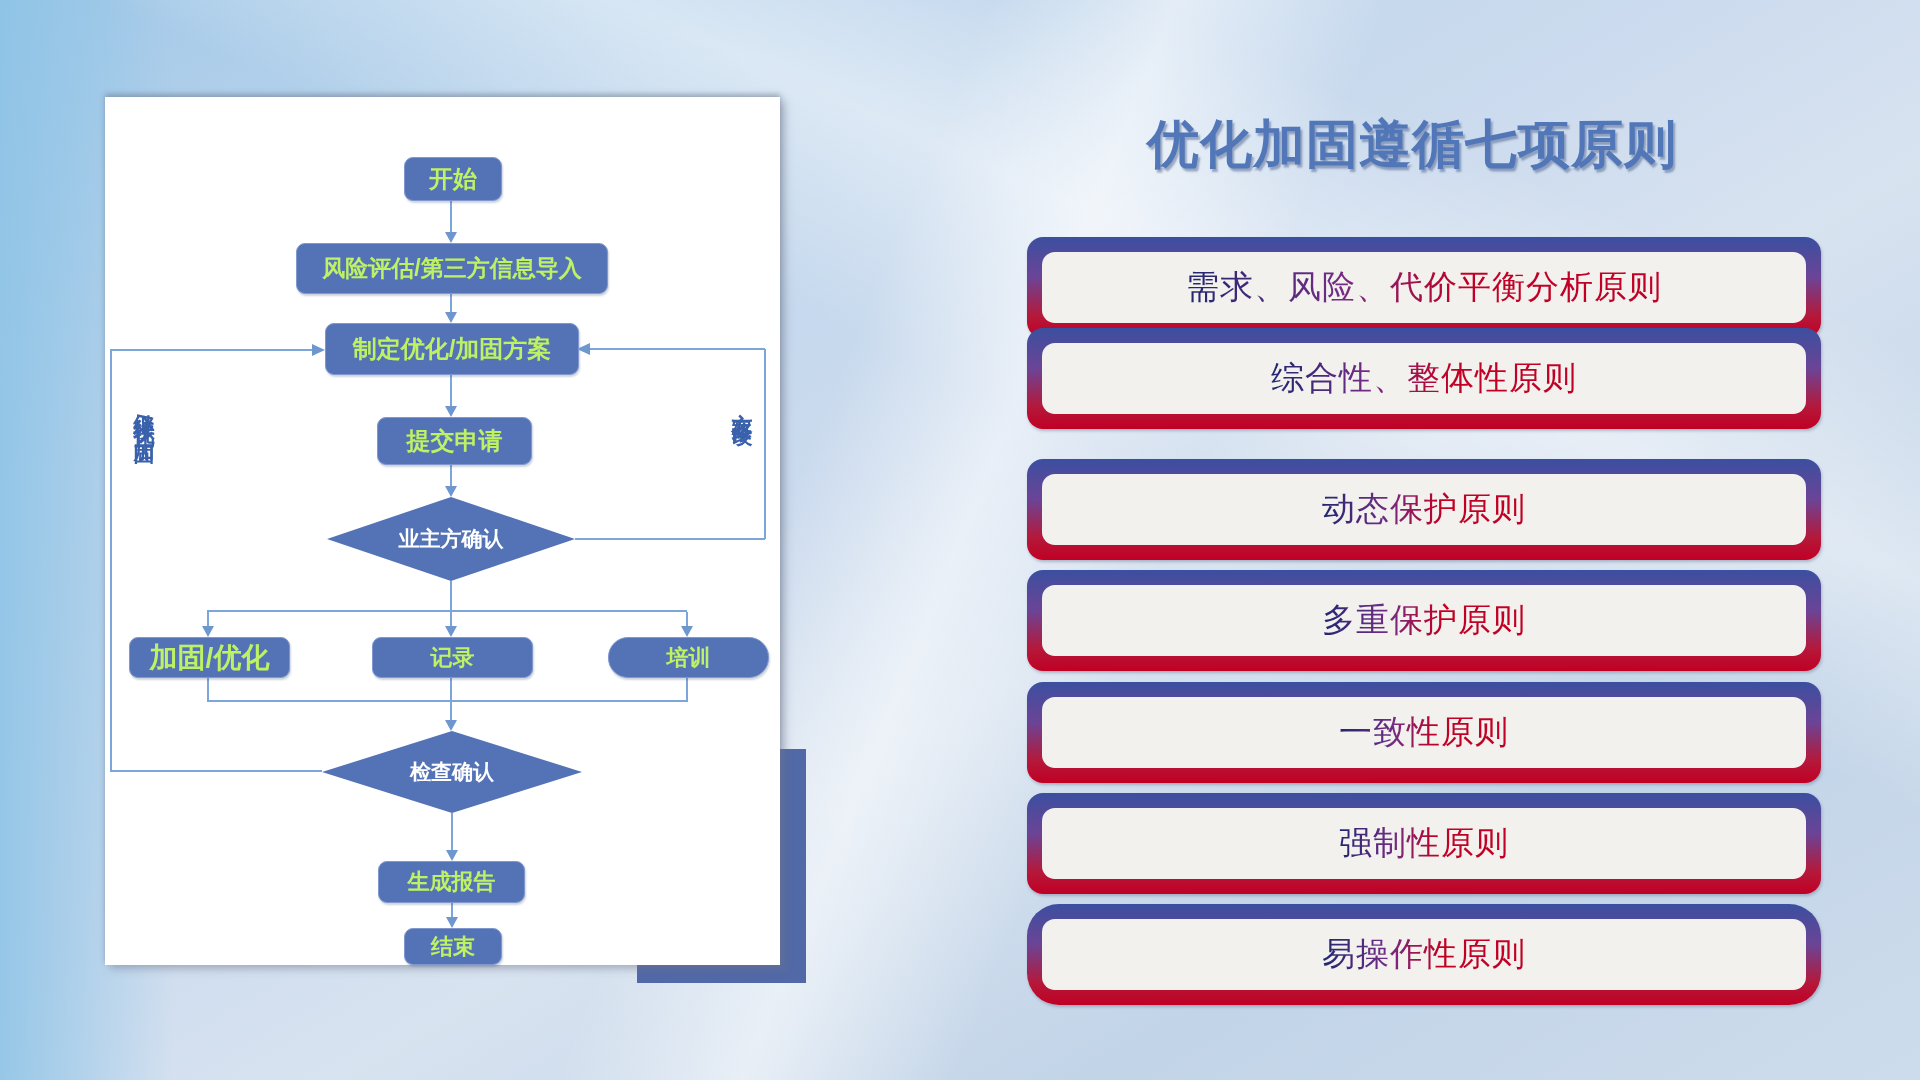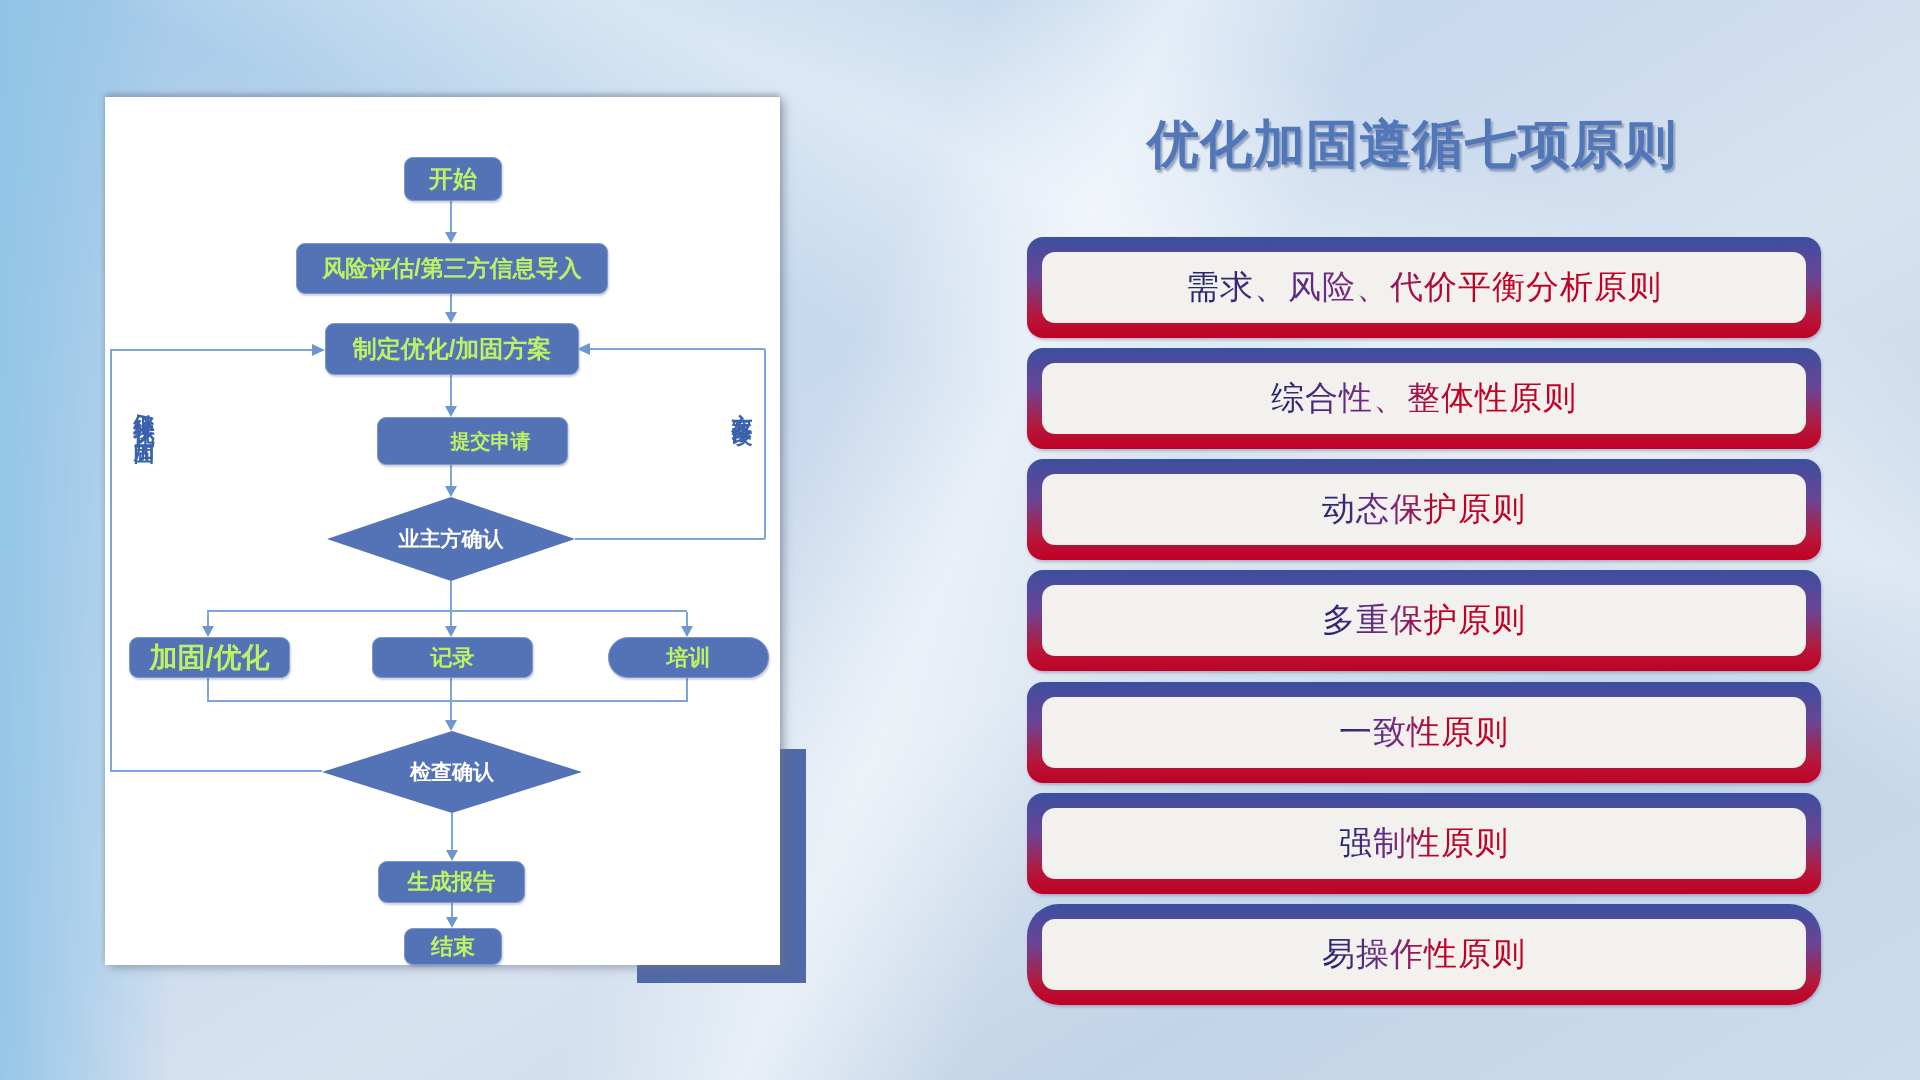--- a/index.html
+++ b/index.html
@@ -48,21 +48,21 @@
   <div class="shadow-rect" style="background:#5269a7;"></div>
 
   <div class="card"></div>
 
   <div class="fc-box" style="left:404px;top:157px;width:96px;height:42px;font-size:24px;background:#5473b7;">开始</div>
 
   <div class="fc-box" style="left:296px;top:243px;width:310px;height:49px;font-size:23px;background:#5473b7;">风险评估/第三方信息导入</div>
 
   <div class="fc-box" style="left:325px;top:323px;width:252px;height:50px;font-size:24px;background:#5473b7;">制定优化/加固方案</div>
 
-  <div class="fc-box" style="left:377px;top:417px;width:153px;height:46px;font-size:20px;background:#5473b7;padding-left:36px;">提交申请</div>
+  <div class="fc-box" style="left:377px;top:417px;width:153px;height:46px;font-size:24px;background:#5473b7;">提交申请</div>
 
   <div class="fc-diamond" style="left:327px;top:497px;width:248px;height:84px;font-size:21px;background:#5473b7;">业主方确认</div>
 
   <div class="fc-box" style="left:129px;top:637px;width:159px;height:39px;font-size:28px;background:#5473b7;">加固/优化</div>
 
   <div class="fc-box" style="left:372px;top:637px;width:159px;height:39px;font-size:22px;background:#5473b7;">记录</div>
 
   <div class="fc-box" style="left:608px;top:637px;width:159px;height:39px;font-size:22px;background:#5473b7;border-radius:20px;">培训</div>
 
   <div class="fc-diamond" style="left:322px;top:731px;width:260px;height:82px;font-size:21px;background:#5473b7;">检查确认</div>
@@ -119,21 +119,21 @@
   <div class="ln" style="left:590px;top:348px;width:175px;height:2px;background:#7ca6da;"></div>
   <div class="arr arr-left" style="left:577px;top:343px;"></div>
 
   <div class="slide-title" style="color:#5277b8;">优化加固遵循七项原则</div>
 
   <div class="p-box" style="top:237px;background:linear-gradient(180deg,#3b4fa0 0%,#6b4496 40%,#b5183a 78%,#c00024 100%);">
     <div class="p-inner">
         <span class="p-text">需求、风险、代价平衡分析原则</span>
       </div>
   </div>
-  <div class="p-box" style="top:348px;background:linear-gradient(180deg,#3b4fa0 0%,#6b4496 40%,#b5183a 78%,#c00024 100%);">
+  <div class="p-box" style="top:328px;background:linear-gradient(180deg,#3b4fa0 0%,#6b4496 40%,#b5183a 78%,#c00024 100%);">
     <div class="p-inner">
         <span class="p-text">综合性、整体性原则</span>
       </div>
   </div>
   <div class="p-box" style="top:459px;background:linear-gradient(180deg,#3b4fa0 0%,#6b4496 40%,#b5183a 78%,#c00024 100%);">
     <div class="p-inner">
         <span class="p-text">动态保护原则</span>
       </div>
   </div>
   <div class="p-box" style="top:570px;background:linear-gradient(180deg,#3b4fa0 0%,#6b4496 40%,#b5183a 78%,#c00024 100%);">

